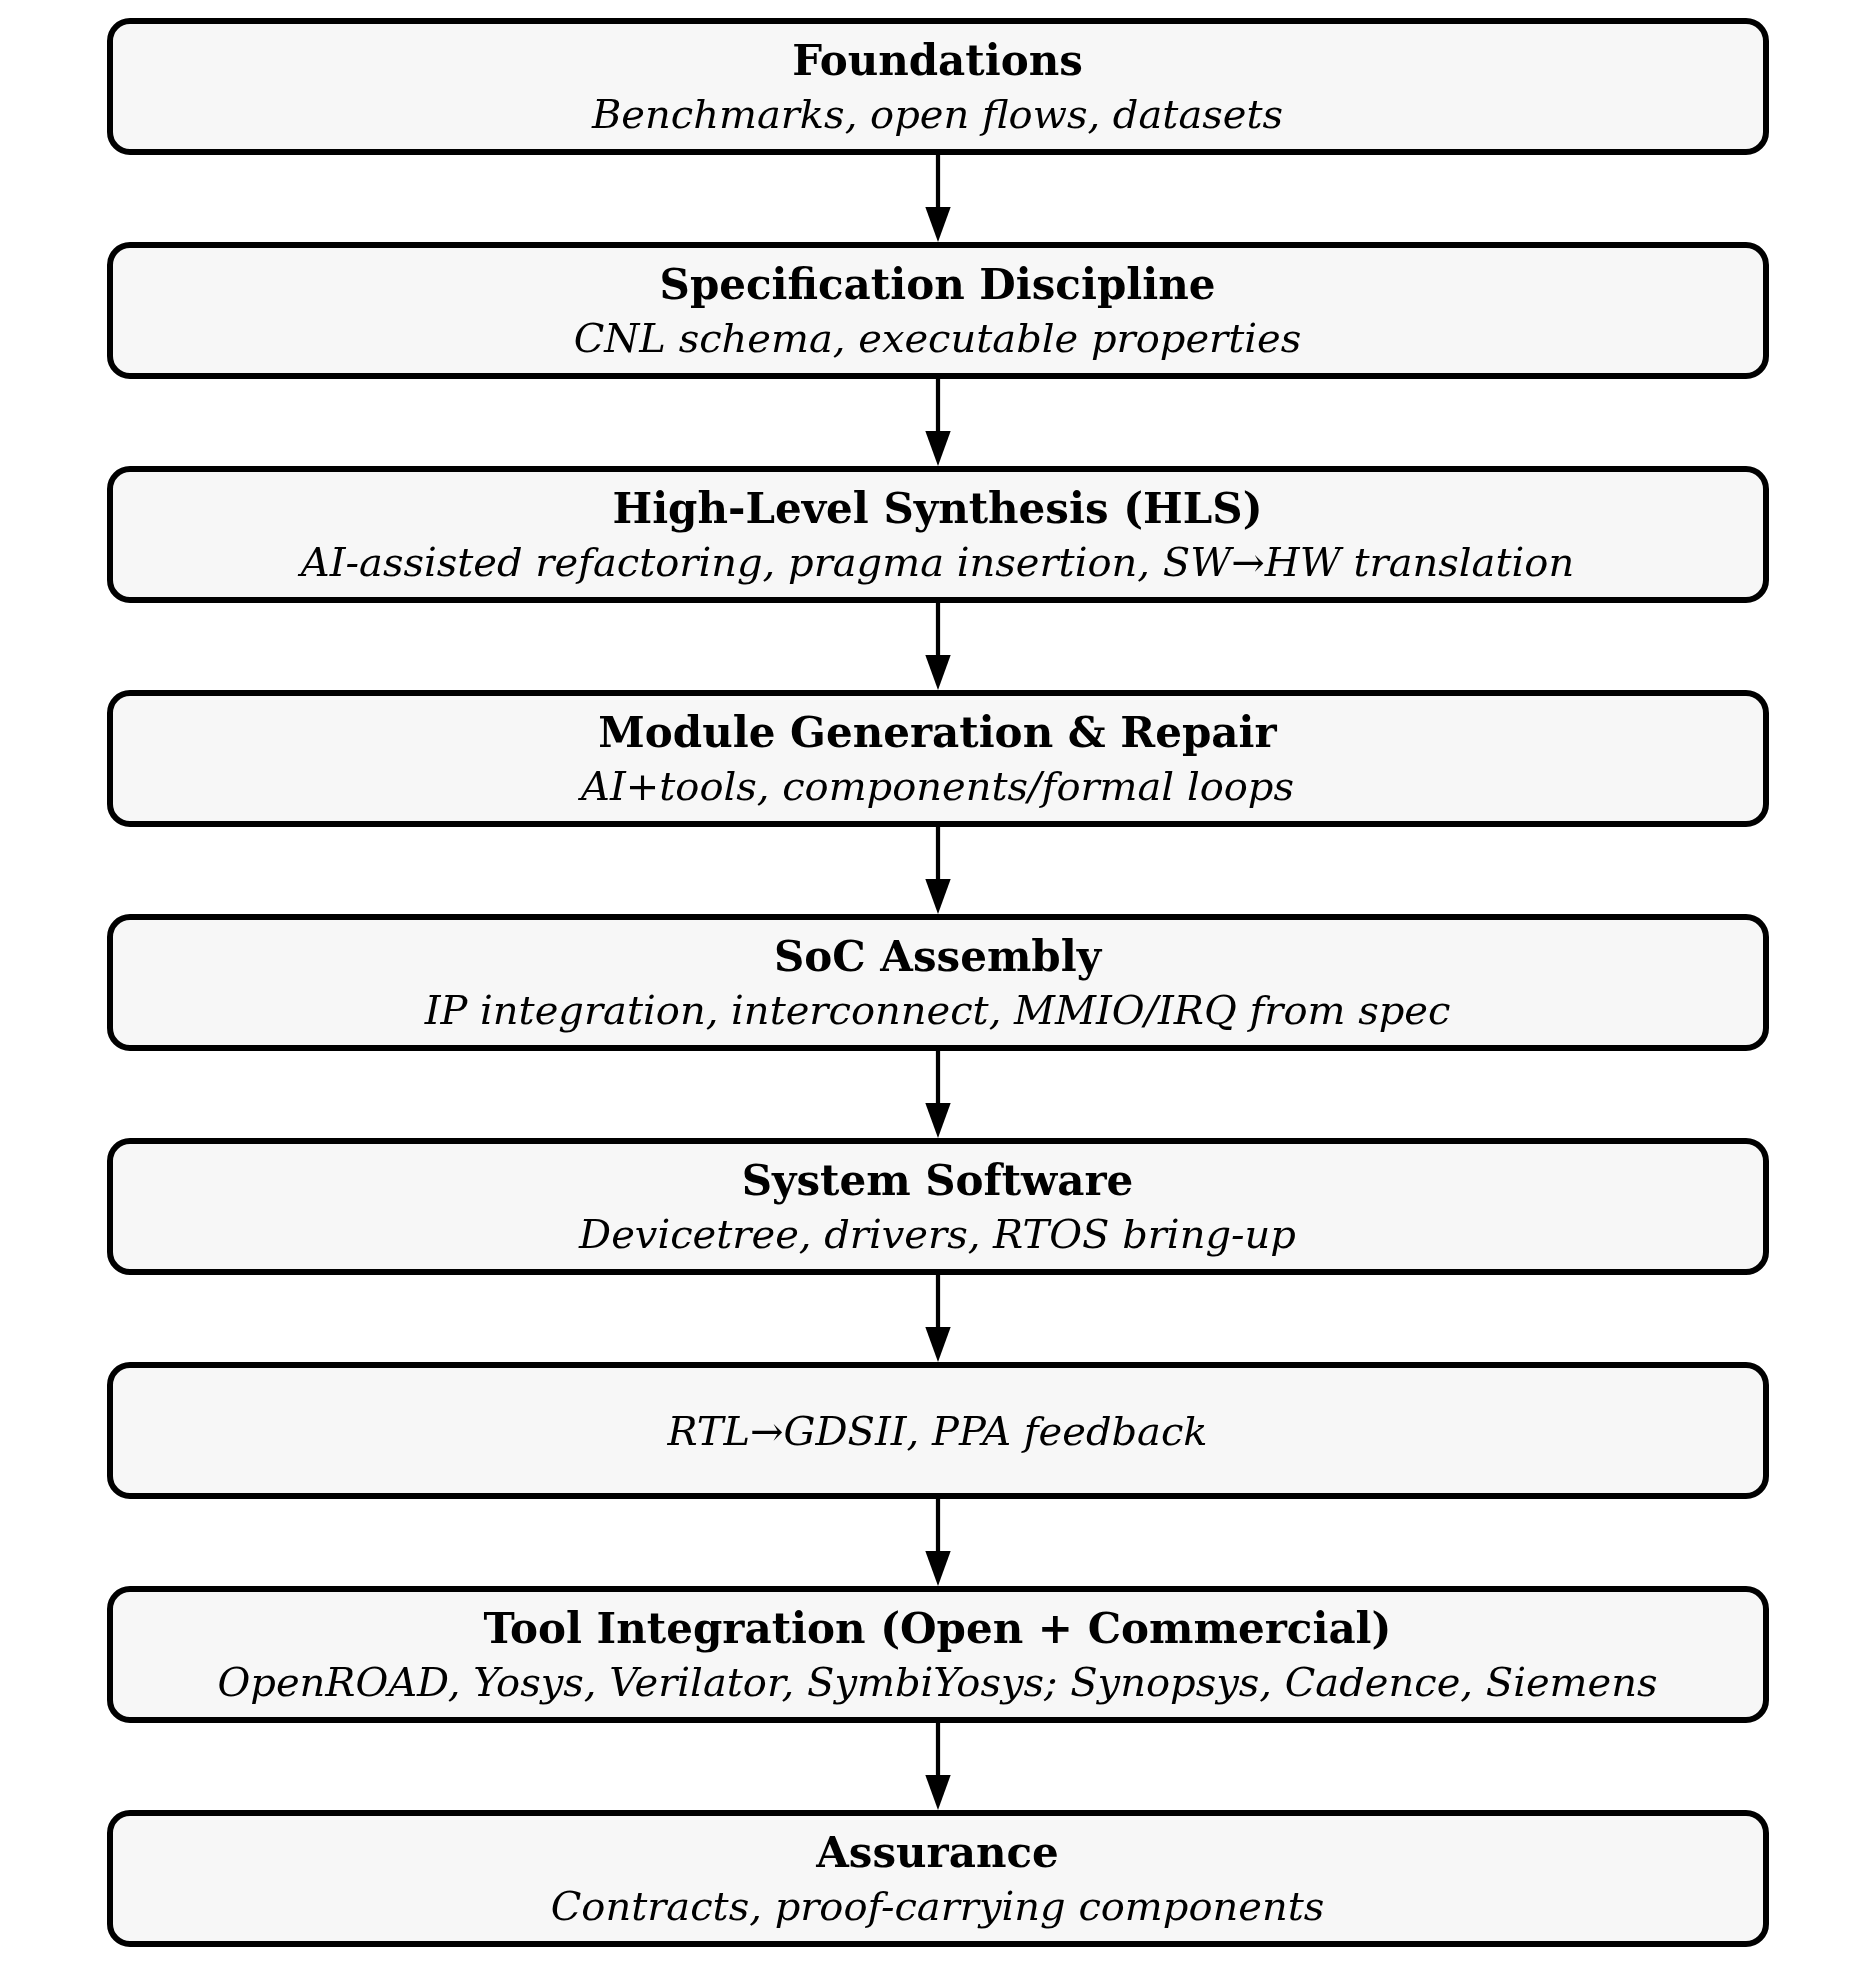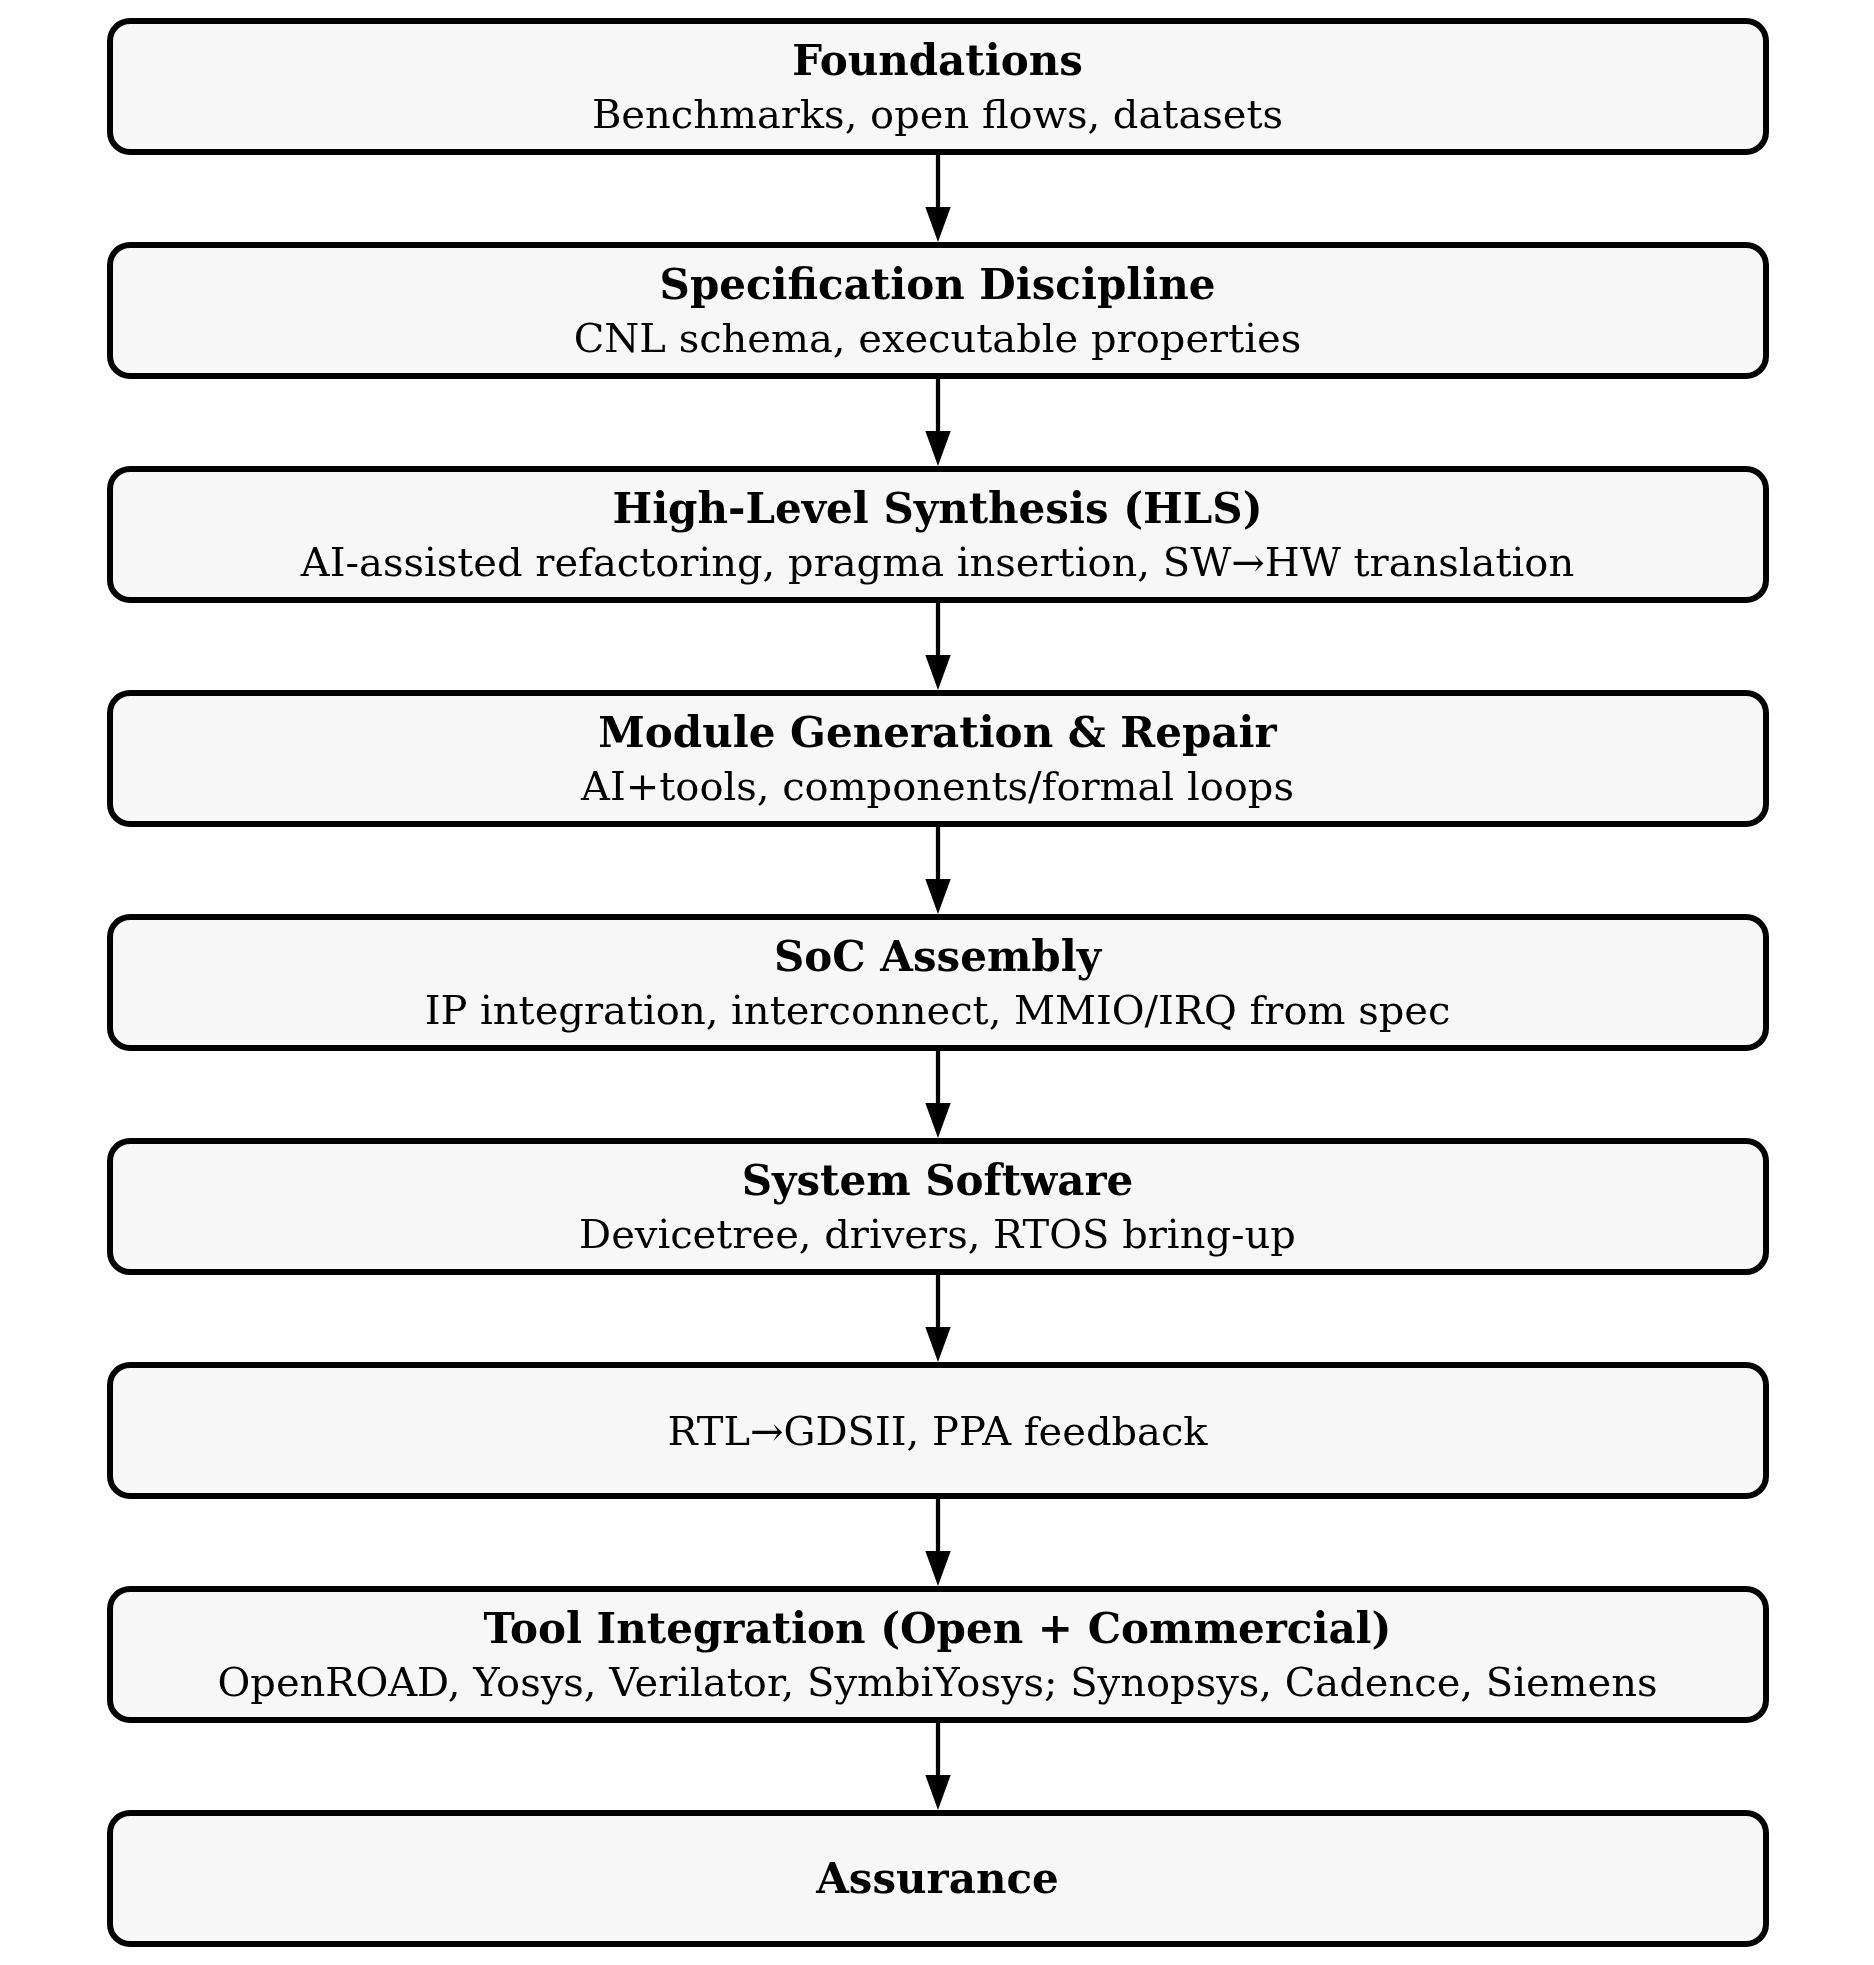--- a/index.html
+++ b/index.html
@@ -41,20 +41,21 @@
   .stage-title {
     font-size: 42px;
     font-weight: bold;
     line-height: 1;
     white-space: nowrap;
   }
   .stage-subtitle {
     font-size: 40px;
     line-height: 1;
     white-space: nowrap;
+    font-style: italic;
   }
   .flow-arrow {
     flex: 0 0 87px;
     width: 28px;
     height: 87px;
     display: block;
   }
   .flow-arrow svg { display: block; width: 28px; height: 87px; }
   .flow-arrow .arrow-shape { fill: var(--box-border); }
 </style>
@@ -153,16 +154,17 @@
 
   <div class="flow-arrow">
     <svg viewBox="0 0 46 144" xmlns="http://www.w3.org/2000/svg">
       <rect class="arrow-shape" x="19.5" y="0" width="7" height="90"></rect>
       <polygon class="arrow-shape" points="2,86 44,86 23,144"></polygon>
     </svg>
   </div>
 
   <div class="stage-box">
     <div class="stage-title">Assurance</div>
+    <div class="stage-subtitle">Contracts, proof-carrying components</div>
   </div>
 
 </div>
 
 
 </body></html>

